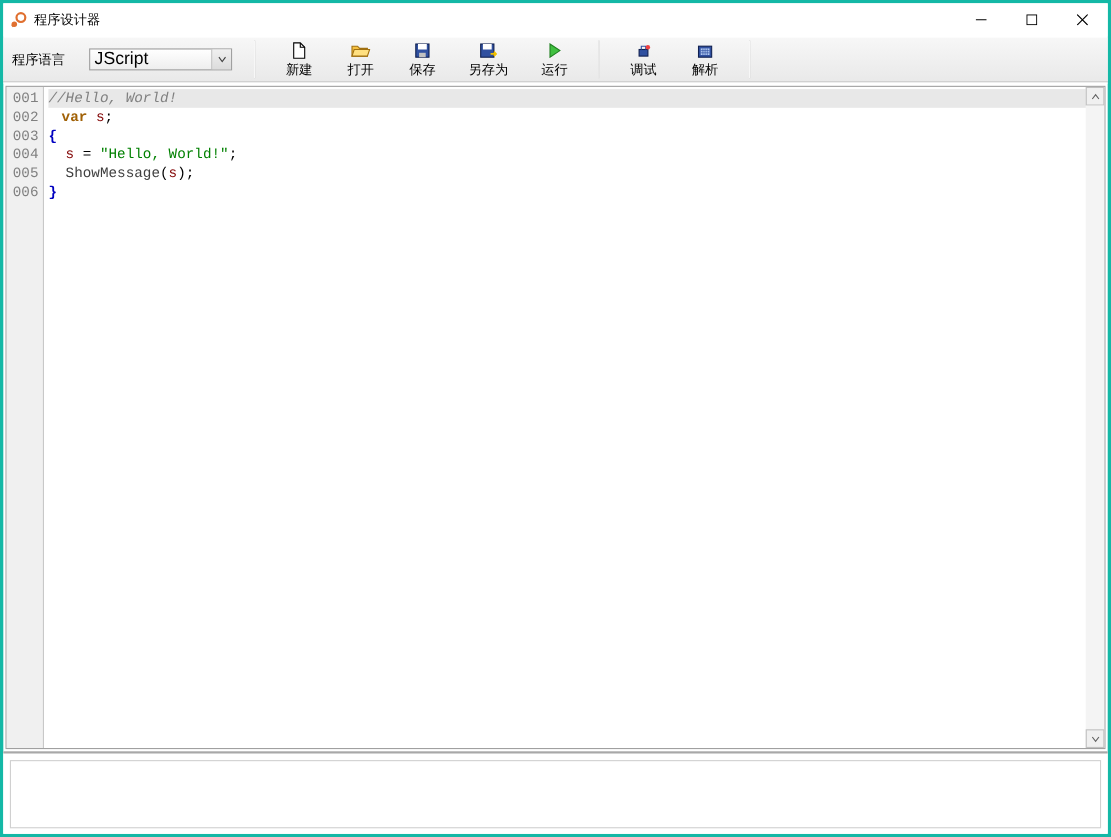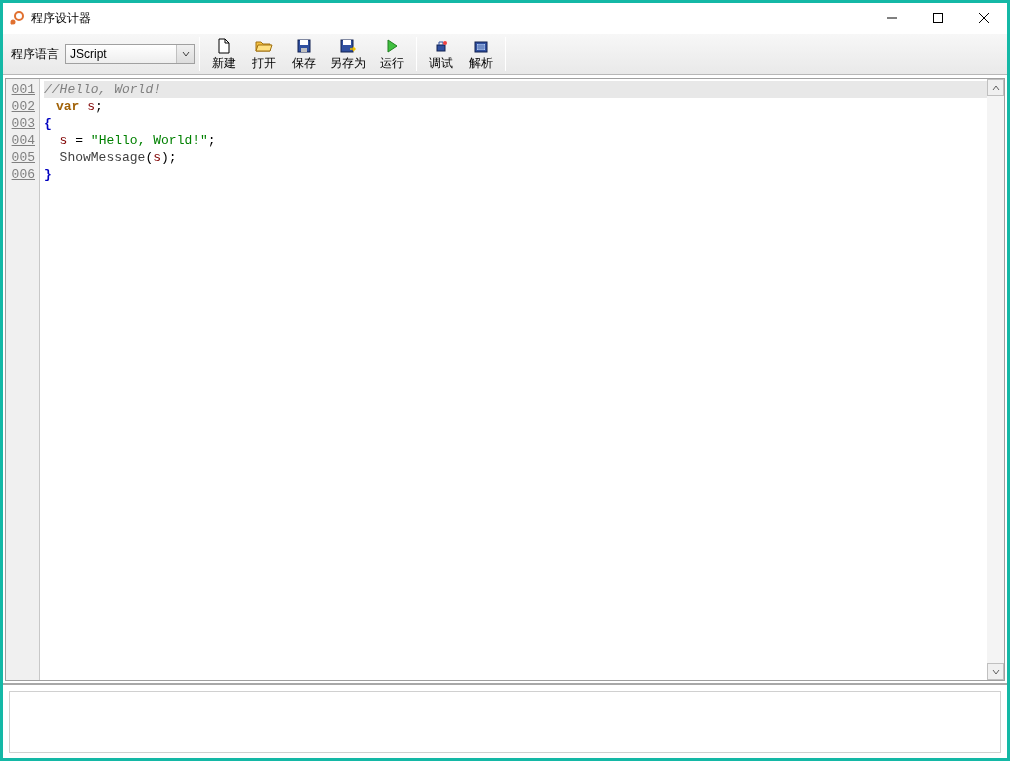--- a/index.html
+++ b/index.html
@@ -63,36 +63,37 @@
   
   .toolbar {
     height: 42px;
     background: linear-gradient(#f7f7f7, #e9e9e9);
     border-top: 1px solid #ffffff;
     border-bottom: 1px solid #b8b8b8;
     display: flex;
     align-items: center;
     padding: 2px 4px;
     flex-shrink: 0;
+    gap: 16px;
   }
   .tool-lang-label {
     font-size: 12px;
     color: #000;
     margin: 0 6px 0 4px;
   }
   .tool-lang-select {
     width: 130px;
     height: 20px;
     border: 1px solid #a0a0a0;
     background: linear-gradient(#ffffff,#eeeeee);
     display: flex;
     align-items: center;
     padding: 0 4px;
     position: relative;
-    font-size: 12px;
+    font-size: 16px;
     cursor: default;
   }
   .tool-lang-select .dd {
     position: absolute;
     right: 0;
     top: 0;
     width: 18px;
     height: 100%;
     border-left: 1px solid #c0c0c0;
     display: flex;
@@ -152,21 +153,20 @@
     width: 34px;
     background: #f0f0f0;
     border-right: 1px solid #c8c8c8;
     font-family: "Courier New", monospace;
     font-size: 13px;
     color: #808080;
     text-align: right;
     padding: 2px 4px 0 0;
     line-height: 17px;
     flex-shrink: 0;
-    text-decoration: underline;
   }
   .code {
     flex: 1 1 auto;
     font-family: "Courier New", monospace;
     font-size: 13px;
     padding: 2px 4px 0 4px;
     line-height: 17px;
     white-space: pre;
     color: #000000;
     overflow: hidden;

